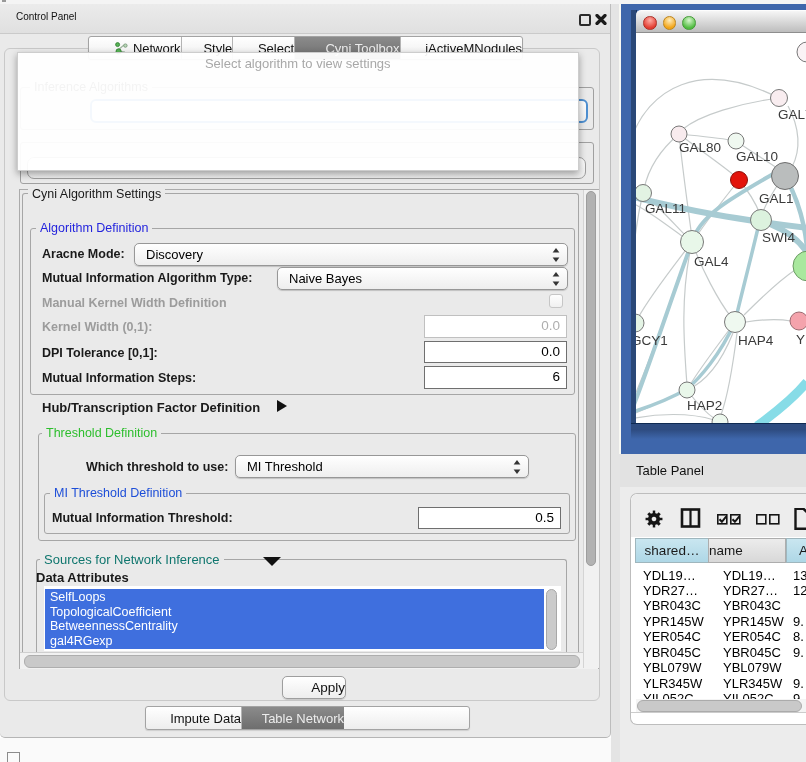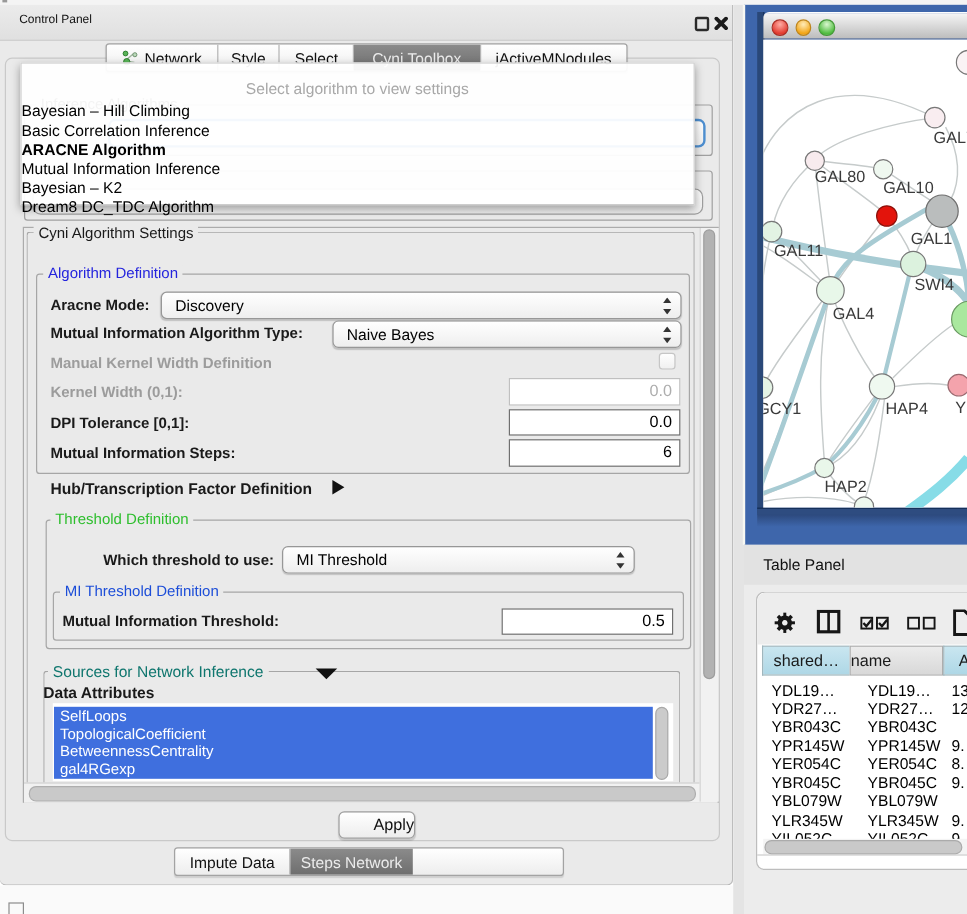--- a/index.html
+++ b/index.html
@@ -14,21 +14,21 @@
 .combo{position:absolute;background:linear-gradient(#ffffff,#eeeeee);
   border:1px solid #979797;border-radius:5px;box-shadow:0 1px 1px rgba(0,0,0,.18);
   font-size:13px;color:#000}
 .combo .ct{position:absolute;left:11px;top:3px;white-space:nowrap}
 .combo .ar{position:absolute;right:7px;top:4px;width:8px;height:14px}
 .grp{position:absolute;border:1px solid #a6a6a6;border-radius:3px}
 .gtitle{position:absolute;background:#eaeaea;padding:0 4px;font-size:12.5px;white-space:nowrap}
 .seg{position:absolute;display:flex;border:1px solid #a3a3a3;border-radius:3px;
   background:linear-gradient(#ffffff,#ededed);box-shadow:0 1px 1px rgba(0,0,0,.12);
   font-size:13px;color:#111;overflow:hidden}
-.seg .s{display:flex;align-items:center;justify-content:center;border-right:1px solid #b4b4b4;white-space:nowrap}
+.seg .s{display:flex;align-items:center;justify-content:flex-end;border-right:1px solid #b4b4b4;white-space:nowrap}
 .seg .s:last-child{border-right:none}
 .seg .sel{background:linear-gradient(#8b8b8b,#6e6e6e);color:#ececec}
 </style>
 </head>
 <body>
 
 <div class="abs" style="left:0;top:4px;width:610px;height:733px;background:#eaeaea;border-right:1px solid #bdbdbd;border-bottom:1px solid #b5b5b5;border-radius:0 0 5px 5px"></div>
 <div class="abs" style="left:0;top:0px;width:806px;height:4px;background:#f4f4f4"></div>
 <div class="abs" style="left:2px;top:0px;width:4px;height:2px;background:#999"></div>
 
@@ -124,21 +124,21 @@
 <div class="abs" style="left:20px;top:652px;width:578px;height:16px;background:#f1f1f1;border-top:1px solid #cfcfcf"></div>
 <div class="abs" style="left:24px;top:654.5px;width:554px;height:11px;background:#c9c9c9;border:1px solid #aeaeae;border-radius:6px"></div>
 
 <div class="abs" style="left:583px;top:190px;width:15px;height:478px;background:#f1f1f1;border-left:1px solid #d4d4d4"></div>
 <div class="abs" style="left:585.5px;top:191px;width:8.5px;height:373px;background:#b2b2b2;border:1px solid #9d9d9d;border-radius:6px"></div>
 
 <div class="abs" style="left:282px;top:676px;width:62px;height:21px;background:linear-gradient(#ffffff,#ededed);border:1px solid #9e9e9e;border-radius:5px;box-shadow:0 1px 1px rgba(0,0,0,.15);font-size:13.5px;color:#111;text-align:right;line-height:21px">Apply</div>
 
 <div class="seg" style="left:145px;top:706px;width:323px;height:22px">
  <div class="s" style="width:95px">Impute Data</div>
- <div class="s sel" style="width:102px">Steps Network</div>
+ <div class="s sel" style="width:102px">Table Network</div>
 </div>
 
 <div class="abs" style="left:0;top:738px;width:611px;height:24px;background:#fafafa"></div>
 <div class="abs" style="left:7px;top:752px;width:11px;height:12px;border:1.5px solid #8c8c8c;background:#fafafa"></div>
 
 <div class="abs" style="left:614px;top:370px;width:0;height:0;border-top:4px solid transparent;border-bottom:4px solid transparent;border-right:5px solid #9a9a9a"></div>
 <div class="abs" style="left:611px;top:4px;width:9px;height:758px;background:#e4e4e4"></div>
 <div class="abs" style="left:620px;top:4px;width:186px;height:450px;background:#3e66ab"></div>
 <div class="abs" style="left:619px;top:4px;width:1.5px;height:450px;background:#f8f8f2"></div>
 <div class="abs" style="left:631px;top:428px;width:175px;height:11px;background:linear-gradient(rgba(24,40,72,0.5),rgba(24,40,72,0))"></div>
@@ -262,15 +262,14 @@
  <div class="abs" style="left:0;top:0">YDL19…<br>YDR27…<br>YBR043C<br>YPR145W<br>YER054C<br>YBR045C<br>YBL079W<br>YLR345W<br>YIL052C</div>
  <div class="abs" style="left:80px;top:0">YDL19…<br>YDR27…<br>YBR043C<br>YPR145W<br>YER054C<br>YBR045C<br>YBL079W<br>YLR345W<br>YIL052C</div>
  <div class="abs" style="left:150px;top:0">13<br>12<br><br>9.<br>8.<br>9.<br><br>9.<br>9.</div>
 </div>
 
 <div class="abs" style="left:636px;top:699px;width:170px;height:13px;background:#f4f4f4"></div>
 <div class="abs" style="left:637px;top:700px;width:163px;height:10px;background:#c9c9c9;border:1px solid #ababab;border-radius:6px"></div>
 <div class="abs" style="left:631px;top:712px;width:175px;height:1px;background:#cccccc"></div>
 
 <div class="abs" style="left:17px;top:52px;width:559.5px;height:117px;background:rgba(255,255,255,0.94);border:1px solid #cdcdcd;box-shadow:0 3px 7px rgba(0,0,0,0.35);font-size:13px;color:#000">
- <div style="text-align:center;color:#a8a8a8;padding-top:13px;height:19px">Select algorithm to view settings</div>
- <div style="line-height:15.9px">Bayesian – Hill Climbing<br>Basic Correlation Inference<br><b>ARACNE Algorithm</b><br>Mutual Information Inference<br>Bayesian – K2<br>Dream8 DC_TDC Algorithm</div>
+ <div style="text-align:center;color:#a8a8a8;padding-top:3px;height:19px">Select algorithm to view settings</div>
 </div>
 
 </body></html>

